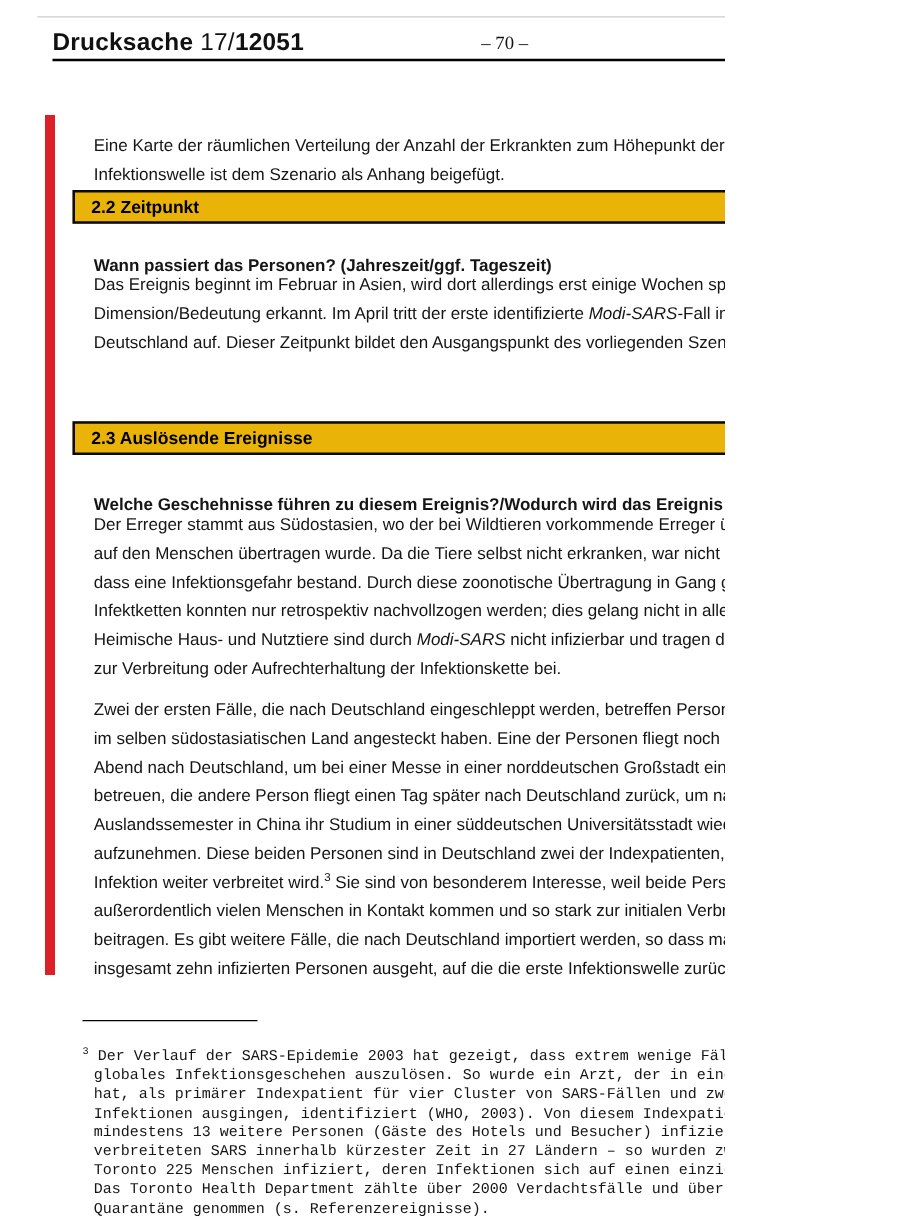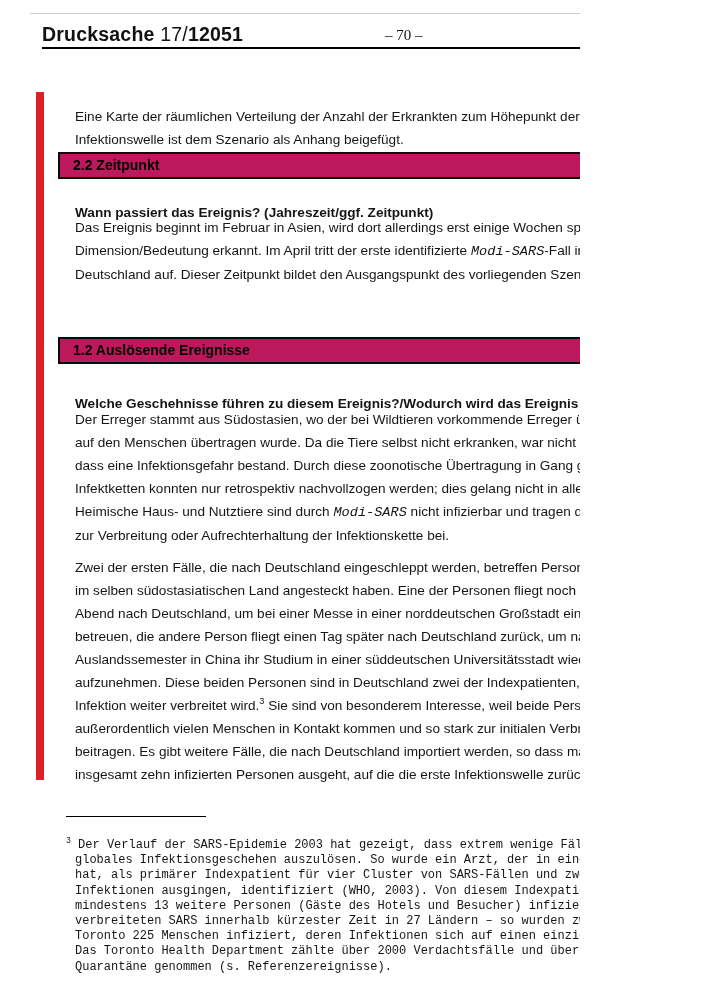--- a/index.html
+++ b/index.html
@@ -18,32 +18,32 @@
   .header-rule { position:absolute; left:42px; top:47px; width:650px; height:2px; background:#000; }
   .change-bar { position:absolute; left:36px; top:92px; width:8px; height:688px; background:#dc2027; }
   .main { position:absolute; left:58px; top:0; width:597px; }
   .bodytext {
     position:absolute; left:17px; font-size:13.6px; line-height:23px;
     white-space:nowrap; color:#151515;
   }
   .bold { font-weight:bold; }
   .section-box {
     position:absolute; left:0; width:597px; box-sizing:border-box; height:27px;
-    background:#be185d; border:2px solid #0a0a0a;
+    background:#eab308; border:2px solid #0a0a0a;
     font-size:14px; font-weight:bold; line-height:23px; padding-left:13px;
     color:#000; white-space:nowrap;
   }
   .fn-rule { position:absolute; left:8px; top:816px; width:140px; height:1px; background:#000; }
   .footnote {
     position:absolute; left:8px; top:838px; width:585px;
     font-size:12px; line-height:15.2px; white-space:nowrap;
     padding-left:9px; text-indent:-9px; color:#151515;font-family:Liberation Mono, monospace;
   }
   sup { font-size:0.68em; line-height:0; vertical-align:super; }
-  i { font-style:italic;font-family:Liberation Mono, monospace; }
+  i { font-style:italic; }
 </style>
 </head>
 <body>
 
 <div class="page">
 
   <div class="top-rule"></div>
 
   <div class="header-row">
     <div class="doc-number"><span>Drucksache</span>&nbsp;<span class="light">17/</span><span>12051</span></div>
@@ -53,25 +53,25 @@
   <div class="header-rule"></div>
 
   <div class="change-bar"></div>
 
   <div class="main">
 
     <div class="bodytext" style="top:105px;">Eine Karte der räumlichen Verteilung der Anzahl der Erkrankten zum Höhepunkt der ersten<br>Infektionswelle ist dem Szenario als Anhang beigefügt.</div>
 
     <div class="section-box" style="top:152px;"><span>2.2 Zeitpunkt</span></div>
 
-    <div class="bodytext bold" style="top:201px;">Wann passiert das Ereignis? (Jahreszeit/ggf. Zeitpunkt)</div>
+    <div class="bodytext bold" style="top:201px;">Wann passiert das Personen? (Jahreszeit/ggf. Tageszeit)</div>
 
     <div class="bodytext" style="top:216px;">Das Ereignis beginnt im Februar in Asien, wird dort allerdings erst einige Wochen später in seiner<br>Dimension/Bedeutung erkannt. Im April tritt der erste identifizierte <i>Modi-SARS</i>-Fall in<br>Deutschland auf. Dieser Zeitpunkt bildet den Ausgangspunkt des vorliegenden Szenarios.</div>
 
-    <div class="section-box" style="top:337px;"><span>1.2 Auslösende Ereignisse</span></div>
+    <div class="section-box" style="top:337px;"><span>2.3 Auslösende Ereignisse</span></div>
 
     <div class="bodytext bold" style="top:392px;">Welche Geschehnisse führen zu diesem Ereignis?/Wodurch wird das Ereignis ausgelöst?</div>
 
     <div class="bodytext" style="top:408px;">Der Erreger stammt aus Südostasien, wo der bei Wildtieren vorkommende Erreger über Märkte<br>auf den Menschen übertragen wurde. Da die Tiere selbst nicht erkranken, war nicht erkennbar,<br>dass eine Infektionsgefahr bestand. Durch diese zoonotische Übertragung in Gang gesetzte<br>Infektketten konnten nur retrospektiv nachvollzogen werden; dies gelang nicht in allen Fällen.<br>Heimische Haus- und Nutztiere sind durch <i>Modi-SARS</i> nicht infizierbar und tragen daher nicht<br>zur Verbreitung oder Aufrechterhaltung der Infektionskette bei.</div>
 
     <div class="bodytext" style="top:556px;">Zwei der ersten Fälle, die nach Deutschland eingeschleppt werden, betreffen Personen, die sich<br>im selben südostasiatischen Land angesteckt haben. Eine der Personen fliegt noch am selben<br>Abend nach Deutschland, um bei einer Messe in einer norddeutschen Großstadt einen Stand zu<br>betreuen, die andere Person fliegt einen Tag später nach Deutschland zurück, um nach einem<br>Auslandssemester in China ihr Studium in einer süddeutschen Universitätsstadt wieder<br>aufzunehmen. Diese beiden Personen sind in Deutschland zwei der Indexpatienten, durch die die<br>Infektion weiter verbreitet wird.<sup>3</sup> Sie sind von besonderem Interesse, weil beide Personen mit<br>außerordentlich vielen Menschen in Kontakt kommen und so stark zur initialen Verbreitung<br>beitragen. Es gibt weitere Fälle, die nach Deutschland importiert werden, so dass man von<br>insgesamt zehn infizierten Personen ausgeht, auf die die erste Infektionswelle zurückzuführen ist.</div>
 
     <div class="fn-rule"></div>
 
     <div class="footnote"><sup>3</sup> Der Verlauf der SARS-Epidemie 2003 hat gezeigt, dass extrem wenige Fälle ausreichen können, um ein<br>globales Infektionsgeschehen auszulösen. So wurde ein Arzt, der in einem Hotel in Hongkong übernachtet<br>hat, als primärer Indexpatient für vier Cluster von SARS-Fällen und zwei Fälle, von denen keine weiteren<br>Infektionen ausgingen, identifiziert (WHO, 2003). Von diesem Indexpatienten ist bekannt, dass er<br>mindestens 13 weitere Personen (Gäste des Hotels und Besucher) infiziert hat. Diese Infizierten<br>verbreiteten SARS innerhalb kürzester Zeit in 27 Ländern – so wurden zwischen Februar und Juni 2003 in<br>Toronto 225 Menschen infiziert, deren Infektionen sich auf einen einzigen Hotelgast zurückführen ließen.<br>Das Toronto Health Department zählte über 2000 Verdachtsfälle und über 23.000 Personen wurden in<br>Quarantäne genommen (s. Referenzereignisse).</div>

